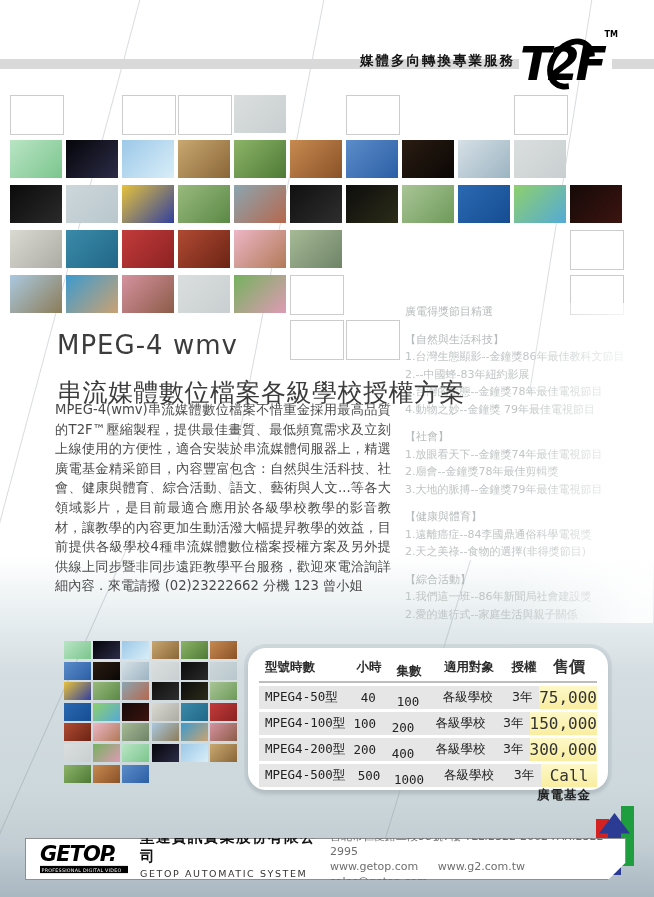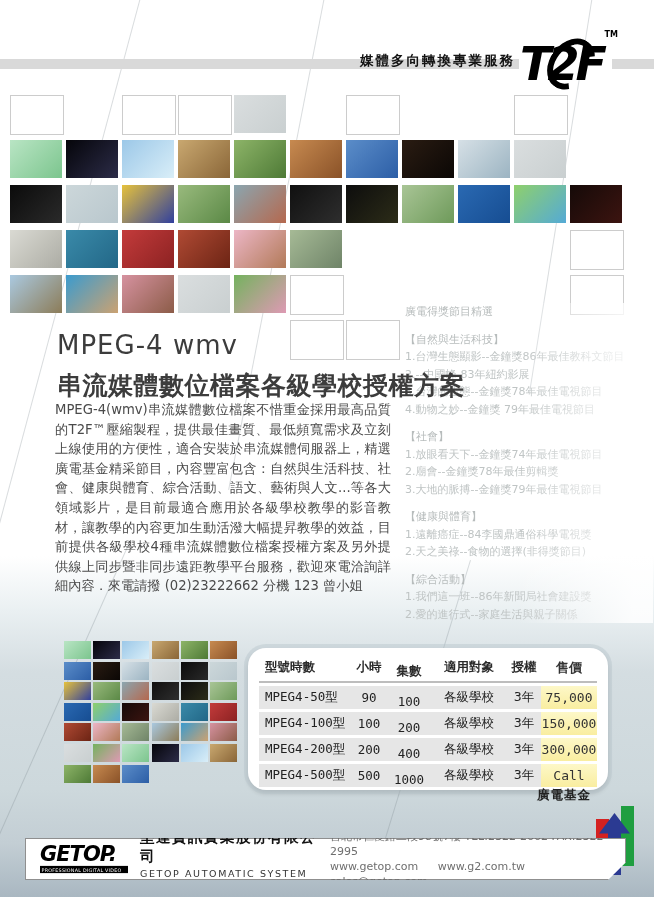--- a/index.html
+++ b/index.html
@@ -33,36 +33,36 @@
   
   .award{position:absolute;left:405px;top:303px;width:248px;height:320px;overflow:hidden;
     font-size:11px;line-height:17.5px;color:#bfc4c4;}
   .award:after{content:"";position:absolute;inset:0;background:linear-gradient(90deg,rgba(255,255,255,0) 45%,rgba(255,255,255,0.85) 92%);pointer-events:none;}
   .award-title{margin-bottom:4px;color:#b7bcbc;}
   .award-heading{margin-top:10px;color:#b7bcbc;}
   .award-item{white-space:nowrap;}
   
   .titleblock{position:absolute;left:57px;top:324px;}
   .t1{font-size:26px;font-weight:normal;color:#3c3c3c;letter-spacing:1px;line-height:42px;}
-  .t2{font-size:25px;font-weight:bold;color:#3c3c3c;letter-spacing:0.5px;line-height:30px;margin-top:5px;}
+  .t2{font-size:25px;font-weight:normal;color:#3c3c3c;letter-spacing:0.5px;line-height:30px;margin-top:12px;}
   .para{position:absolute;left:55px;top:400px;width:336px;font-size:13.2px;line-height:19.6px;color:#4a4a4a;
     text-align:justify;}
   
   .price-card{position:absolute;left:248px;top:648px;width:360px;height:142px;background:#fff;border-radius:18px;
     box-shadow:0 0 0 4px rgba(185,198,203,0.45),0 3px 5px rgba(0,0,0,0.18);box-sizing:border-box;padding:9px 11px 8px 11px;}
   .thead{display:flex;align-items:center;height:21px;font-size:12.5px;font-weight:bold;color:#2a2a2a;
     border-bottom:2px solid #bdbdbd;padding-bottom:3px;}
   .trow{display:flex;align-items:stretch;height:23px;background:#e6e6e6;margin-top:3px;font-size:12.5px;color:#222;}
   .cell{display:flex;align-items:center;}
   .c-model{width:92px;padding-left:6px;font-family:"DejaVu Sans Mono","Liberation Mono",monospace;box-sizing:border-box;}
   .c-hours{width:36px;justify-content:center;font-family:"DejaVu Sans Mono","Liberation Mono",monospace;}
   .c-episodes{width:44px;justify-content:center;font-family:"DejaVu Sans Mono","Liberation Mono",monospace;margin-top:8px;}
   .c-target{width:76px;justify-content:center;}
   .c-license{width:34px;justify-content:center;}
-  .c-price{flex:1;justify-content:center;font-family:"DejaVu Sans Mono","Liberation Mono",monospace;font-size:13px;color:#333;}
+  .c-price{flex:1;justify-content:center;font-family:"DejaVu Sans Mono","Liberation Mono",monospace;font-size:16px;color:#333;}
   .trow .c-price{background:linear-gradient(180deg,#fdf8c8,#f9eda0);}
   
   .fund-label{position:absolute;left:537px;top:787px;font-size:12.5px;font-weight:bold;color:#222;letter-spacing:1px;}
   .fund-green{position:absolute;left:621px;top:806px;width:13px;height:60px;}
   .fund-red{position:absolute;left:596px;top:819px;width:13px;height:58px;}
   .fund-arrow{position:absolute;left:599px;top:813px;width:31px;height:62px;
     clip-path:polygon(50% 0,100% 33%,71% 33%,71% 100%,29% 100%,29% 33%,0 33%);}
   
   .footer{position:absolute;left:25px;top:838px;width:601px;height:42px;background:#fff;border:1px solid #8f8f8f;
     clip-path:polygon(0 0,100% 0,100% 58%,calc(100% - 18px) 100%,0 100%);
@@ -222,21 +222,21 @@
       <span class="cell c-model">型號時數</span>
       <span class="cell c-hours">小時</span>
       <span class="cell c-episodes">集數</span>
       <span class="cell c-target">適用對象</span>
       <span class="cell c-license">授權</span>
       <span class="cell c-price">售價</span>
     </div>
     <div id="table-rows">
         <div class="trow">
           <span class="cell c-model">MPEG4-50型</span>
-          <span class="cell c-hours">90</span>
+          <span class="cell c-hours">40</span>
           <span class="cell c-episodes">100</span>
           <span class="cell c-target">各級學校</span>
           <span class="cell c-license">3年</span>
           <span class="cell c-price">75,000</span>
         </div>
         <div class="trow">
           <span class="cell c-model">MPEG4-100型</span>
           <span class="cell c-hours">100</span>
           <span class="cell c-episodes">200</span>
           <span class="cell c-target">各級學校</span>

